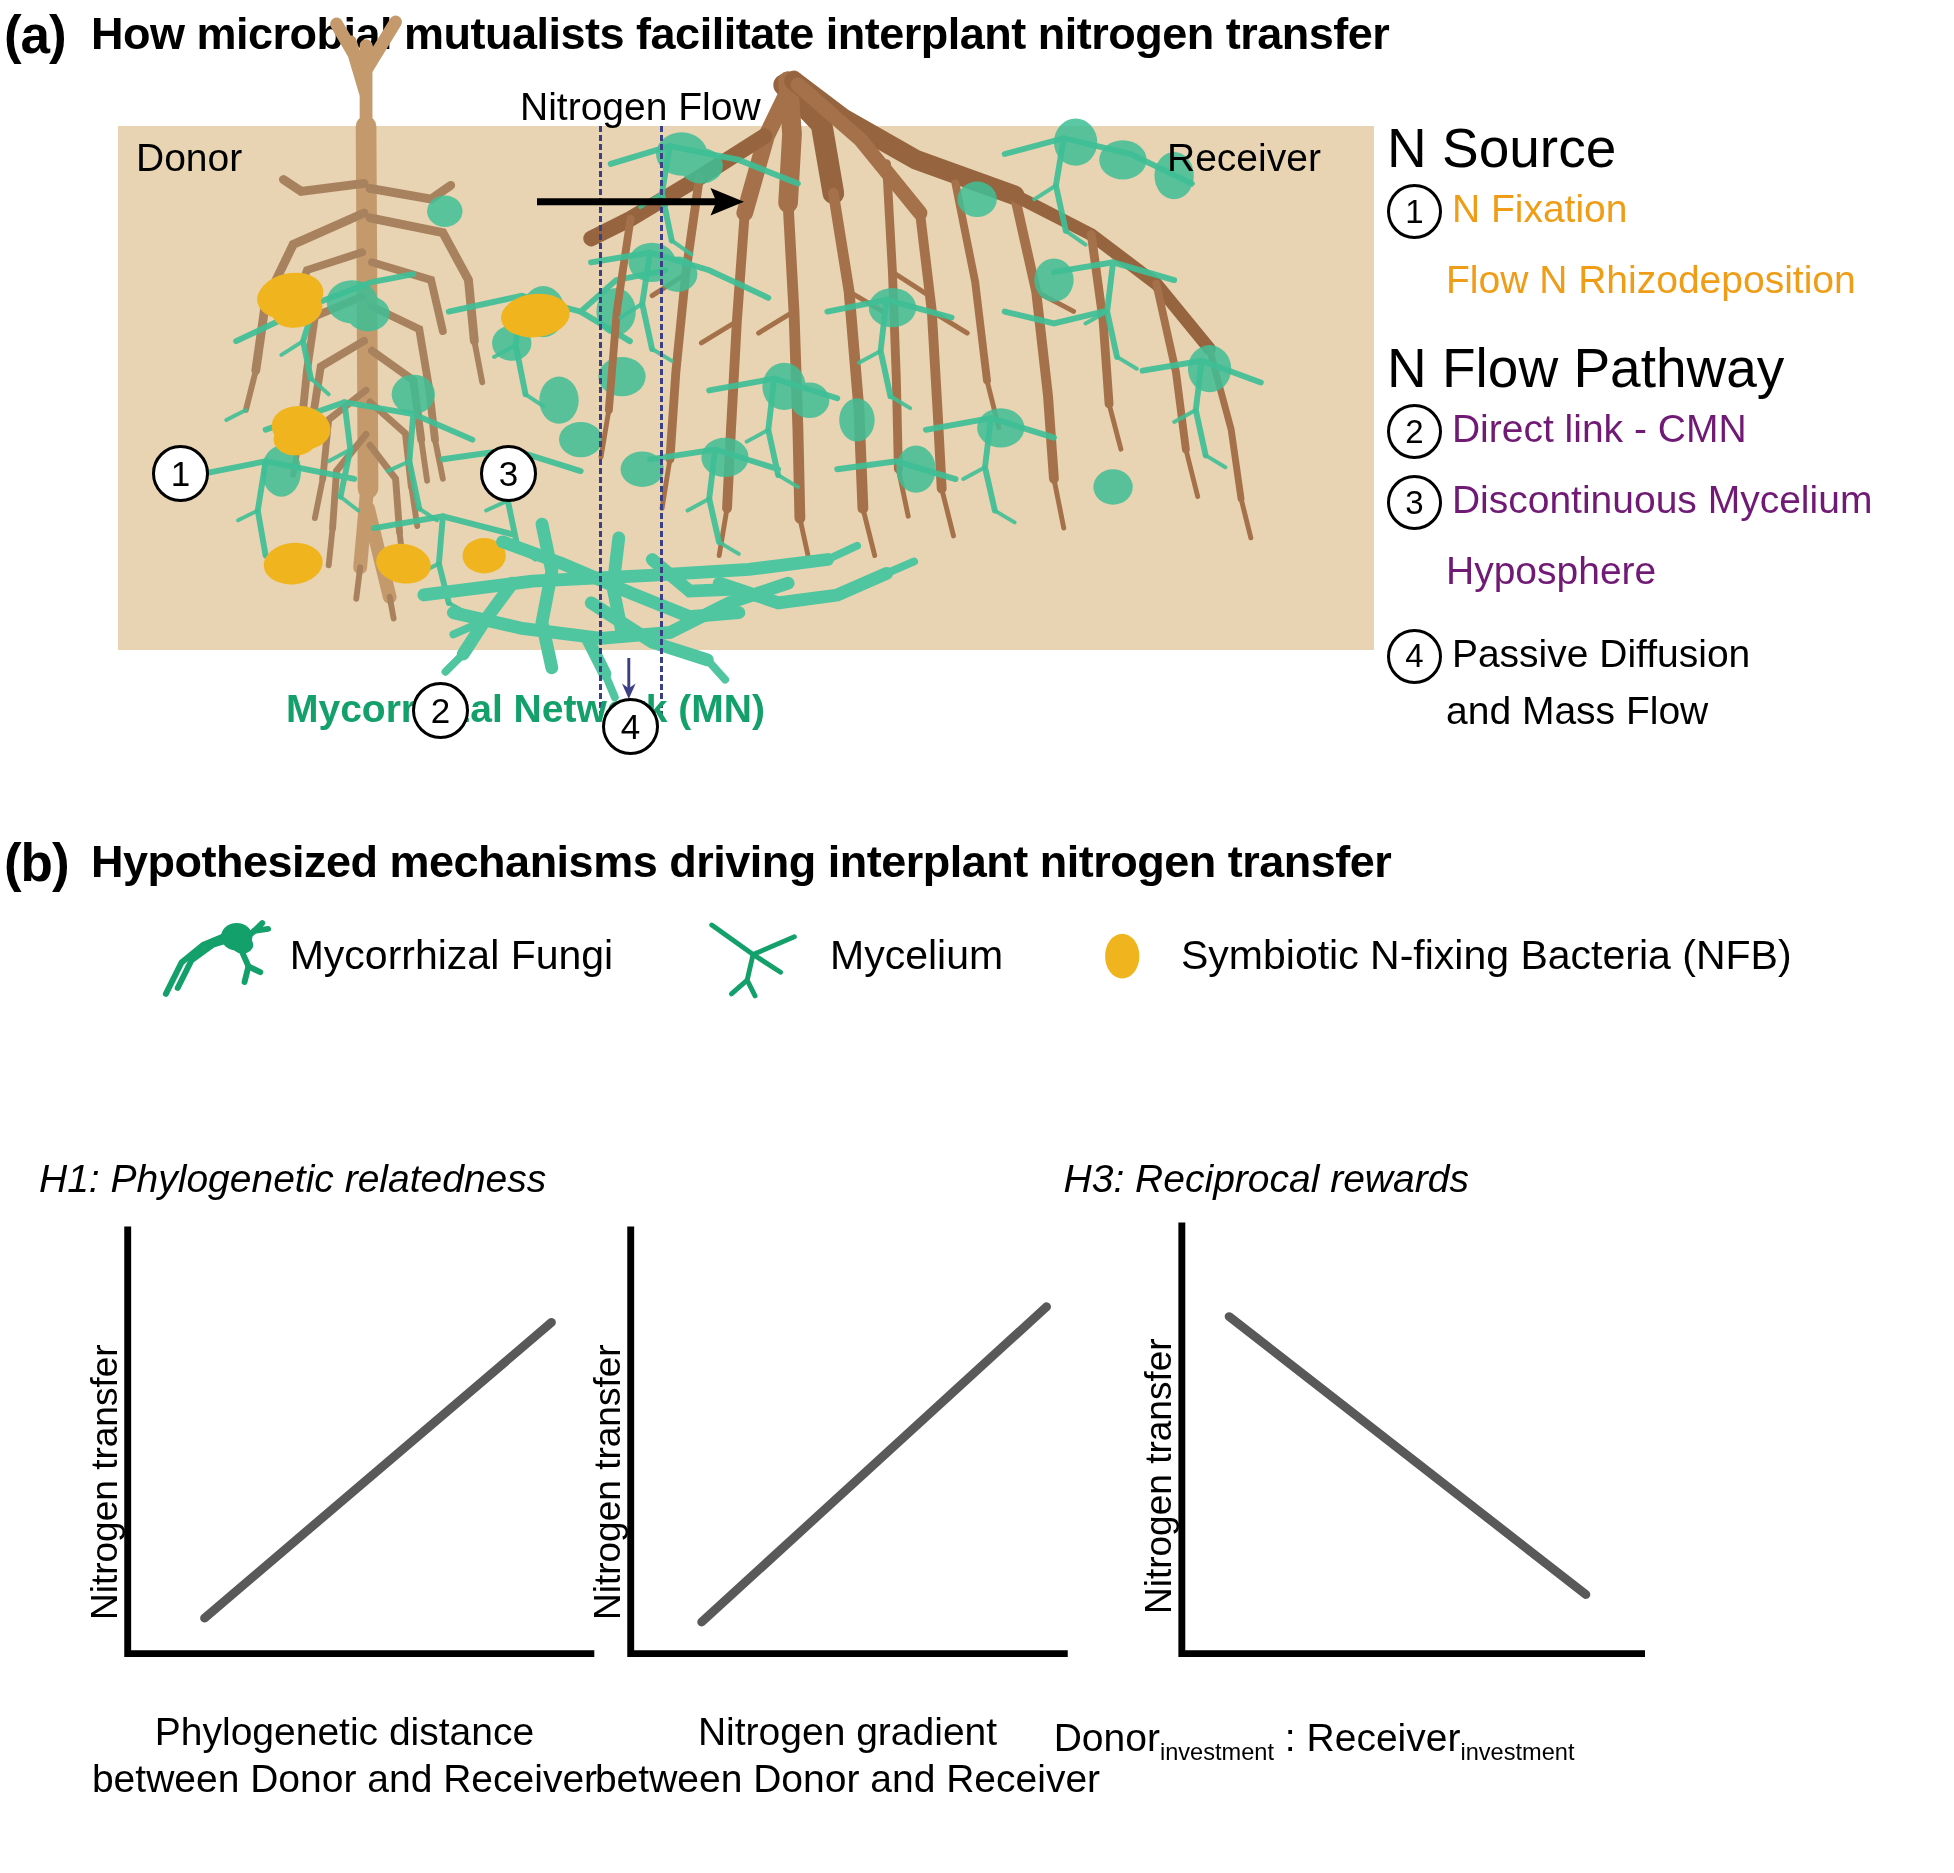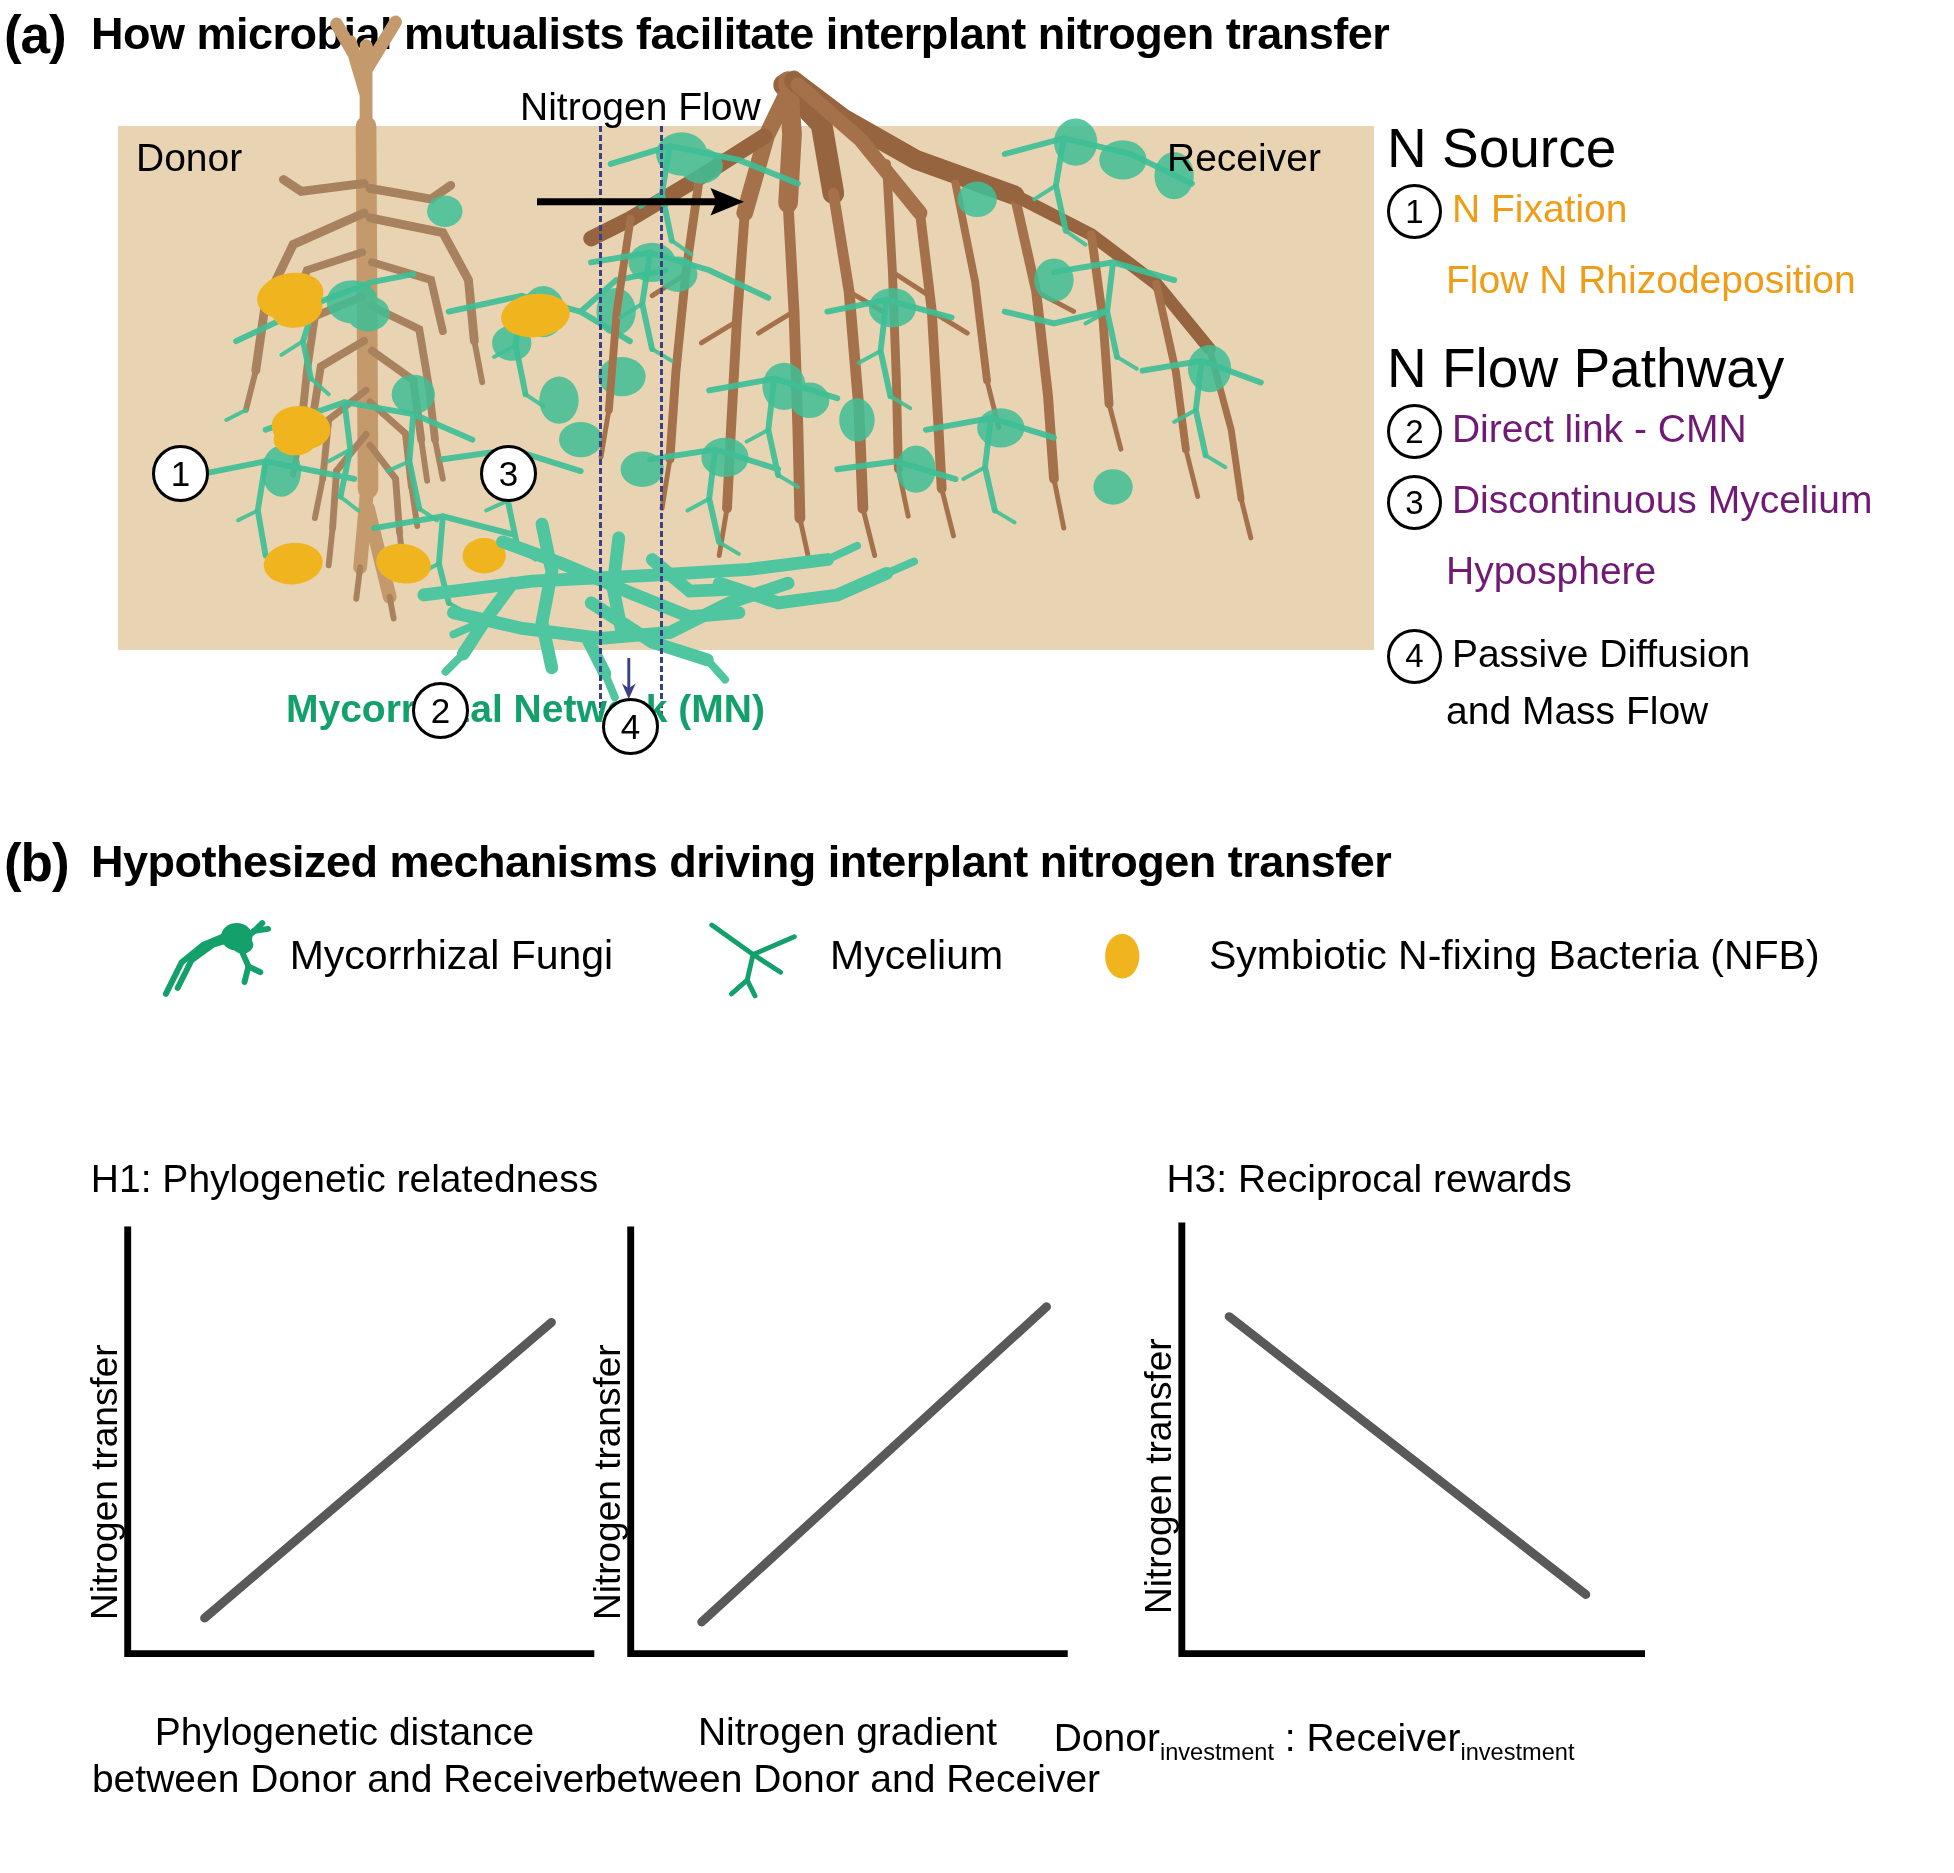--- a/index.html
+++ b/index.html
@@ -66,22 +66,22 @@
   .key-item{display:flex;align-items:center;}
   .key-label{font-size:41px;margin-left:13.8px;white-space:nowrap;}
   .key-icon{width:118px;height:89px;}
 
   
   #plots{position:absolute;left:0;top:1157px;width:1954px;height:716px;}
   .plot{position:absolute;top:0;width:611px;height:716px;}
   #plot-1{left:39px;}
   #plot-2{left:542px;}
   #plot-3{left:1034px;}
-  .plot-title{position:absolute;top:0;left:0;width:611px;text-align:center;
-              font-size:39px;white-space:nowrap;}
+  .plot-title{position:absolute;top:0;left:0;width:611px;text-align:left;
+              font-size:39px;white-space:nowrap;font-style:italic;}
   .plot-area{position:absolute;top:63px;left:0;width:611px;height:473px;}
   .ylabel{position:absolute;font-size:37px;white-space:nowrap;
           transform:rotate(-90deg);transform-origin:left top;}
   .xlabel{position:absolute;top:552px;left:0;width:611px;text-align:center;
           font-size:39px;line-height:1.2;}
   .xlabel .sub{font-size:23.6px;vertical-align:sub;}
 </style>
 </head>
 <body>
 
@@ -363,21 +363,21 @@
       <g stroke="#13A06B" fill="none" stroke-width="5" stroke-linecap="round">
         <path d="M14 14 L56 44 L98 26"></path>
         <path d="M56 44 L50 70 L58 86"></path>
         <path d="M56 44 L84 62"></path>
         <path d="M50 70 L34 84"></path>
       </g>
     </svg>
     <div class="key-label">Mycelium</div>
   </div>
 
-  <div class="key-item" style="margin-left:85px;gap:28px;">
+  <div class="key-item" style="margin-left:85px;">
     <svg class="key-icon" viewBox="0 0 120 90" style="width:79px;">
       <ellipse cx="52" cy="46" rx="26" ry="34" fill="#F0B51E"></ellipse>
     </svg>
     <div class="key-label">Symbiotic N-fixing Bacteria (NFB)</div>
   </div>
 </div>
 
 <div class="panel-letter" id="panel-b-letter">(b)</div>
 <div class="panel-title" id="panel-b-title">Hypothesized mechanisms driving interplant nitrogen transfer</div>
 

